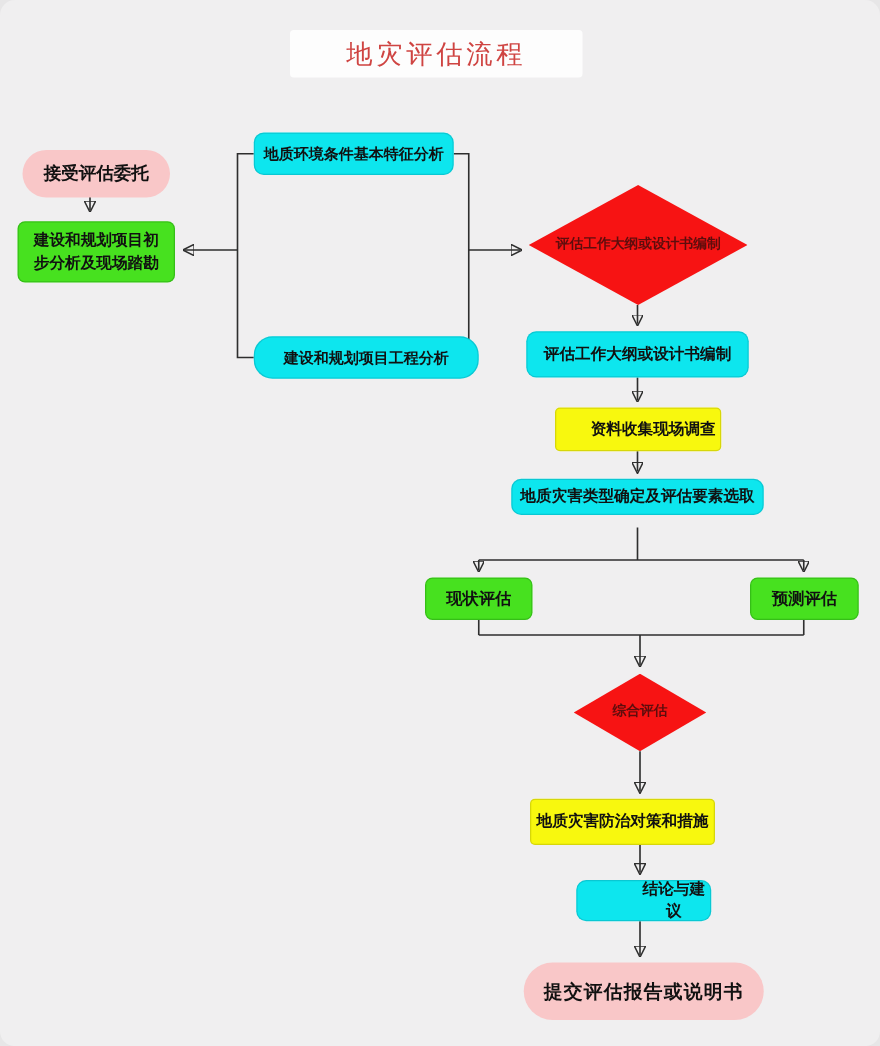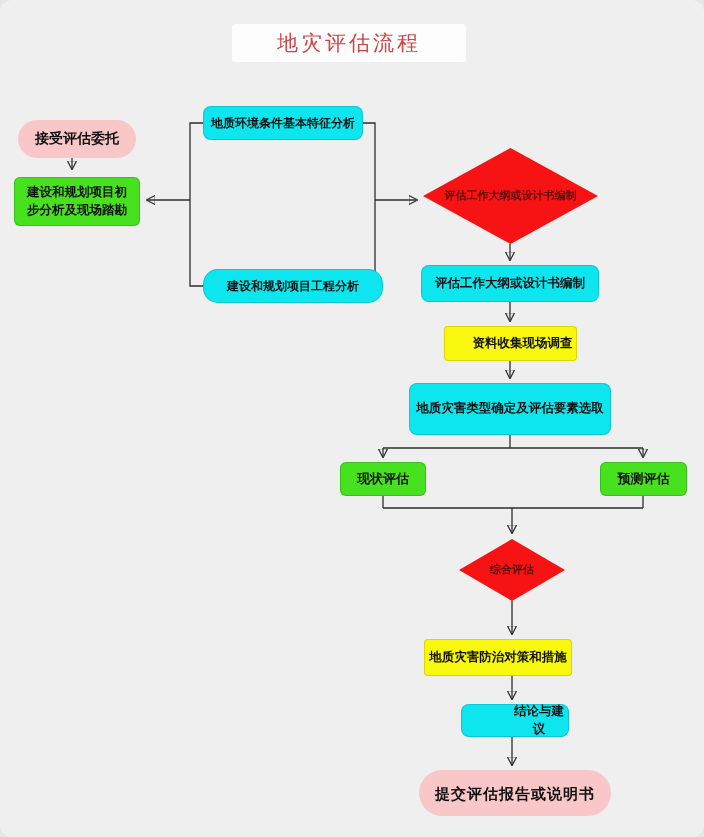--- a/index.html
+++ b/index.html
@@ -74,21 +74,21 @@
   <div class="node cyan" style="left:203px;top:106px;width:160px;height:34px;">地质环境条件基本特征分析</div>
 
   <div class="node cyan" style="left:203px;top:269px;width:180px;height:34px;border-radius:15px;">建设和规划项目工程分析</div>
 
   <div class="node diamond" style="left:423px;top:148px;width:175px;height:96px;">评估工作大纲或设计书编制</div>
 
   <div class="node cyan" style="left:421px;top:265px;width:178px;height:37px;font-size:12.5px;">评估工作大纲或设计书编制</div>
 
   <div class="node yellow" style="left:444px;top:326px;width:133px;height:35px;padding-left:24px;">资料收集现场调查</div>
 
-  <div class="node cyan" style="left:409px;top:383px;width:202px;height:52px;font-size:12.5px;">地质灾害类型确定及评估要素选取</div>
+  <div class="node cyan" style="left:409px;top:383px;width:202px;height:29px;font-size:12.5px;">地质灾害类型确定及评估要素选取</div>
 
   <div class="node green" style="left:340px;top:462px;width:86px;height:34px;font-size:13px;">现状评估</div>
 
   <div class="node green" style="left:600px;top:462px;width:87px;height:34px;font-size:13px;">预测评估</div>
 
   <div class="node diamond" style="left:459px;top:539px;width:106px;height:62px;padding:0 14px;">综合评估</div>
 
   <div class="node yellow" style="left:424px;top:639px;width:148px;height:37px;">地质灾害防治对策和措施</div>
 
   <div class="node cyan" style="left:461px;top:704px;width:108px;height:33px;font-size:12.5px;padding-left:48px;">结论与建议</div>

